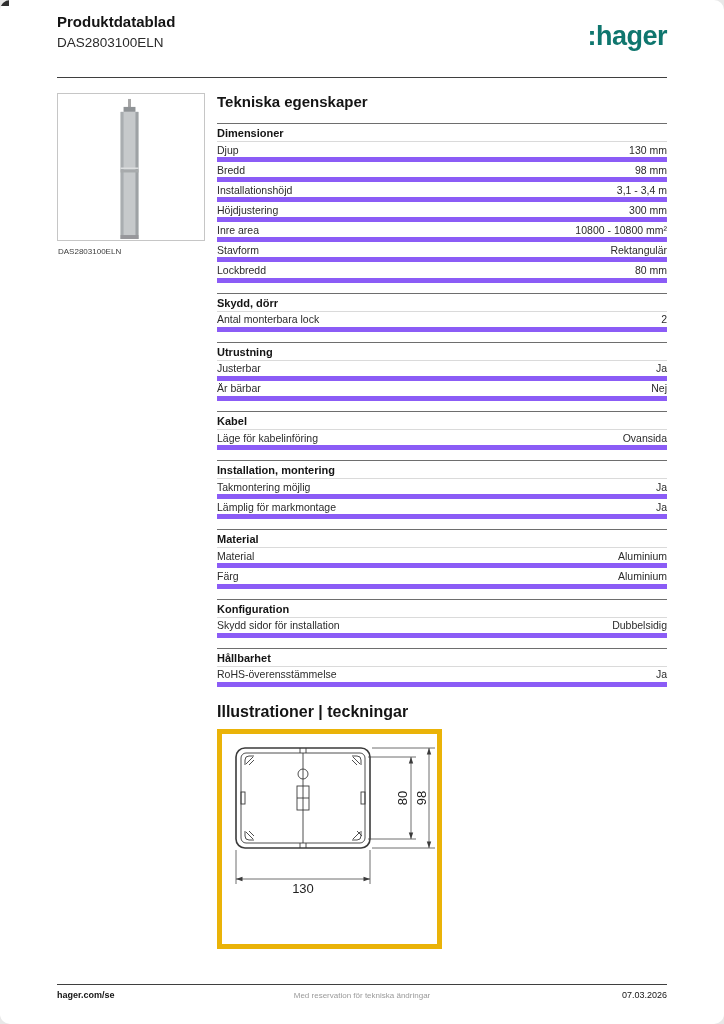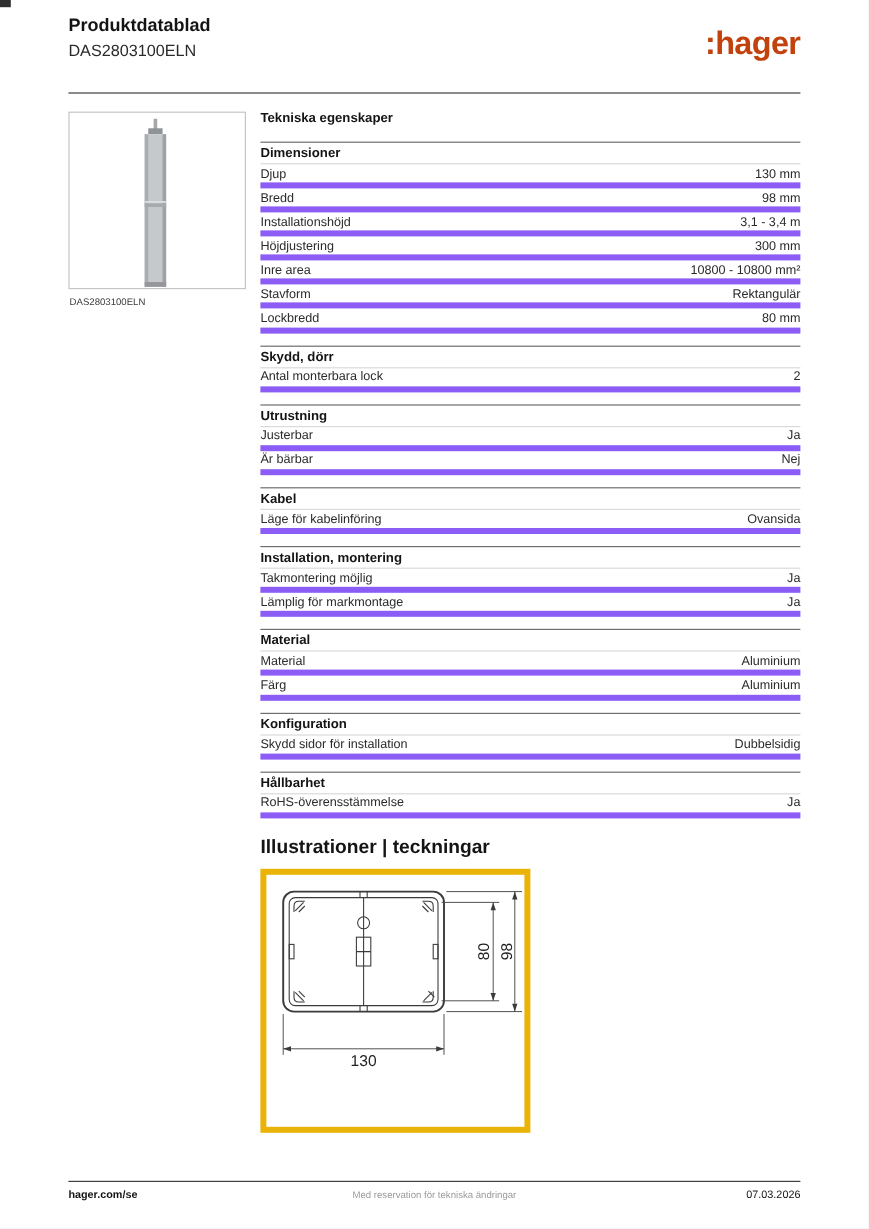--- a/index.html
+++ b/index.html
@@ -1,37 +1,38 @@
 <!DOCTYPE html>
 <html><head>
 <meta charset="utf-8">
 <style>
   * { box-sizing: border-box; }
   html,body { margin:0; padding:0; background:#e8e8e8; }
   .page {
     position:relative; width:724px; height:1024px; margin:0 auto;
     background:#ffffff; font-family:"Liberation Sans", sans-serif; color:#1f1f1f;
     overflow:hidden;
+    border-radius:10px;
   }
   .corner-mark { position:absolute; left:0; top:0; width:9px; height:6px; background:#2f2f2f; }
 
   
   .header { position:absolute; left:57px; right:57px; top:13px; height:60px; }
   .doc-title { font-size:15px; font-weight:700; color:#141414; line-height:1.2; }
   .doc-code { font-size:13.5px; color:#2b2b2b; line-height:1.3; margin-top:3px; }
   .logo { position:absolute; right:0; top:8px; font-size:27px; font-weight:700; letter-spacing:-0.5px; }
   .header-rule { position:absolute; left:57px; right:57px; top:77px; border-top:1px solid #3f3f3f; }
 
   
   .figure-box { position:absolute; left:57px; top:93px; width:148px; height:148px; border:1px solid #c6c6c6; background:#fff; }
   .figure-caption { position:absolute; left:58px; top:247px; font-size:8px; color:#3c3c3c; }
 
   
   .specs { position:absolute; left:217px; top:93px; width:450px; }
-  .specs-heading { font-size:11px; font-weight:700; color:#141414; margin:0 0 13px 0; }
+  .specs-heading { font-size:15px; font-weight:700; color:#141414; margin:0 0 13px 0; }
   .section { margin-bottom:10px; }
   .section-title { font-size:11px; font-weight:700; color:#141414;
                    border-top:1px solid #6e6e6e; border-bottom:1px solid #dadada;
                    padding:3px 0 2px 0; line-height:1.1; }
   .row { display:flex; justify-content:space-between; align-items:baseline;
          font-size:10.5px; color:#2b2b2b; border-bottom:5px solid #8b5cf6;
          padding:1.5px 0; line-height:1.15; }
   .row .lbl { text-align:left; }
   .row .val { text-align:right; }
 
@@ -50,21 +51,21 @@
 </head>
 <body>
 
 <div class="page">
 
   <div class="corner-mark"></div>
 
   <div class="header">
     <div class="doc-title">Produktdatablad</div>
     <div class="doc-code">DAS2803100ELN</div>
-    <div class="logo" style="color: #c2410c;">:hager</div>
+    <div class="logo" style="color: #0f766e;">:hager</div>
   </div>
   <div class="header-rule"></div>
 
   <div class="figure-box">
     <svg viewBox="0 0 147 147" width="146" height="146">
       <rect x="70.5" y="5" width="3" height="9" fill="#a6a6a6"></rect>
       <rect x="66" y="13" width="12" height="5" fill="#8f9396"></rect>
       <rect x="63" y="18" width="18" height="128" fill="#c6c9cb"></rect>
       <rect x="63" y="18" width="3" height="128" fill="#a9adb0"></rect>
       <rect x="78" y="18" width="3" height="128" fill="#9ea2a5"></rect>

